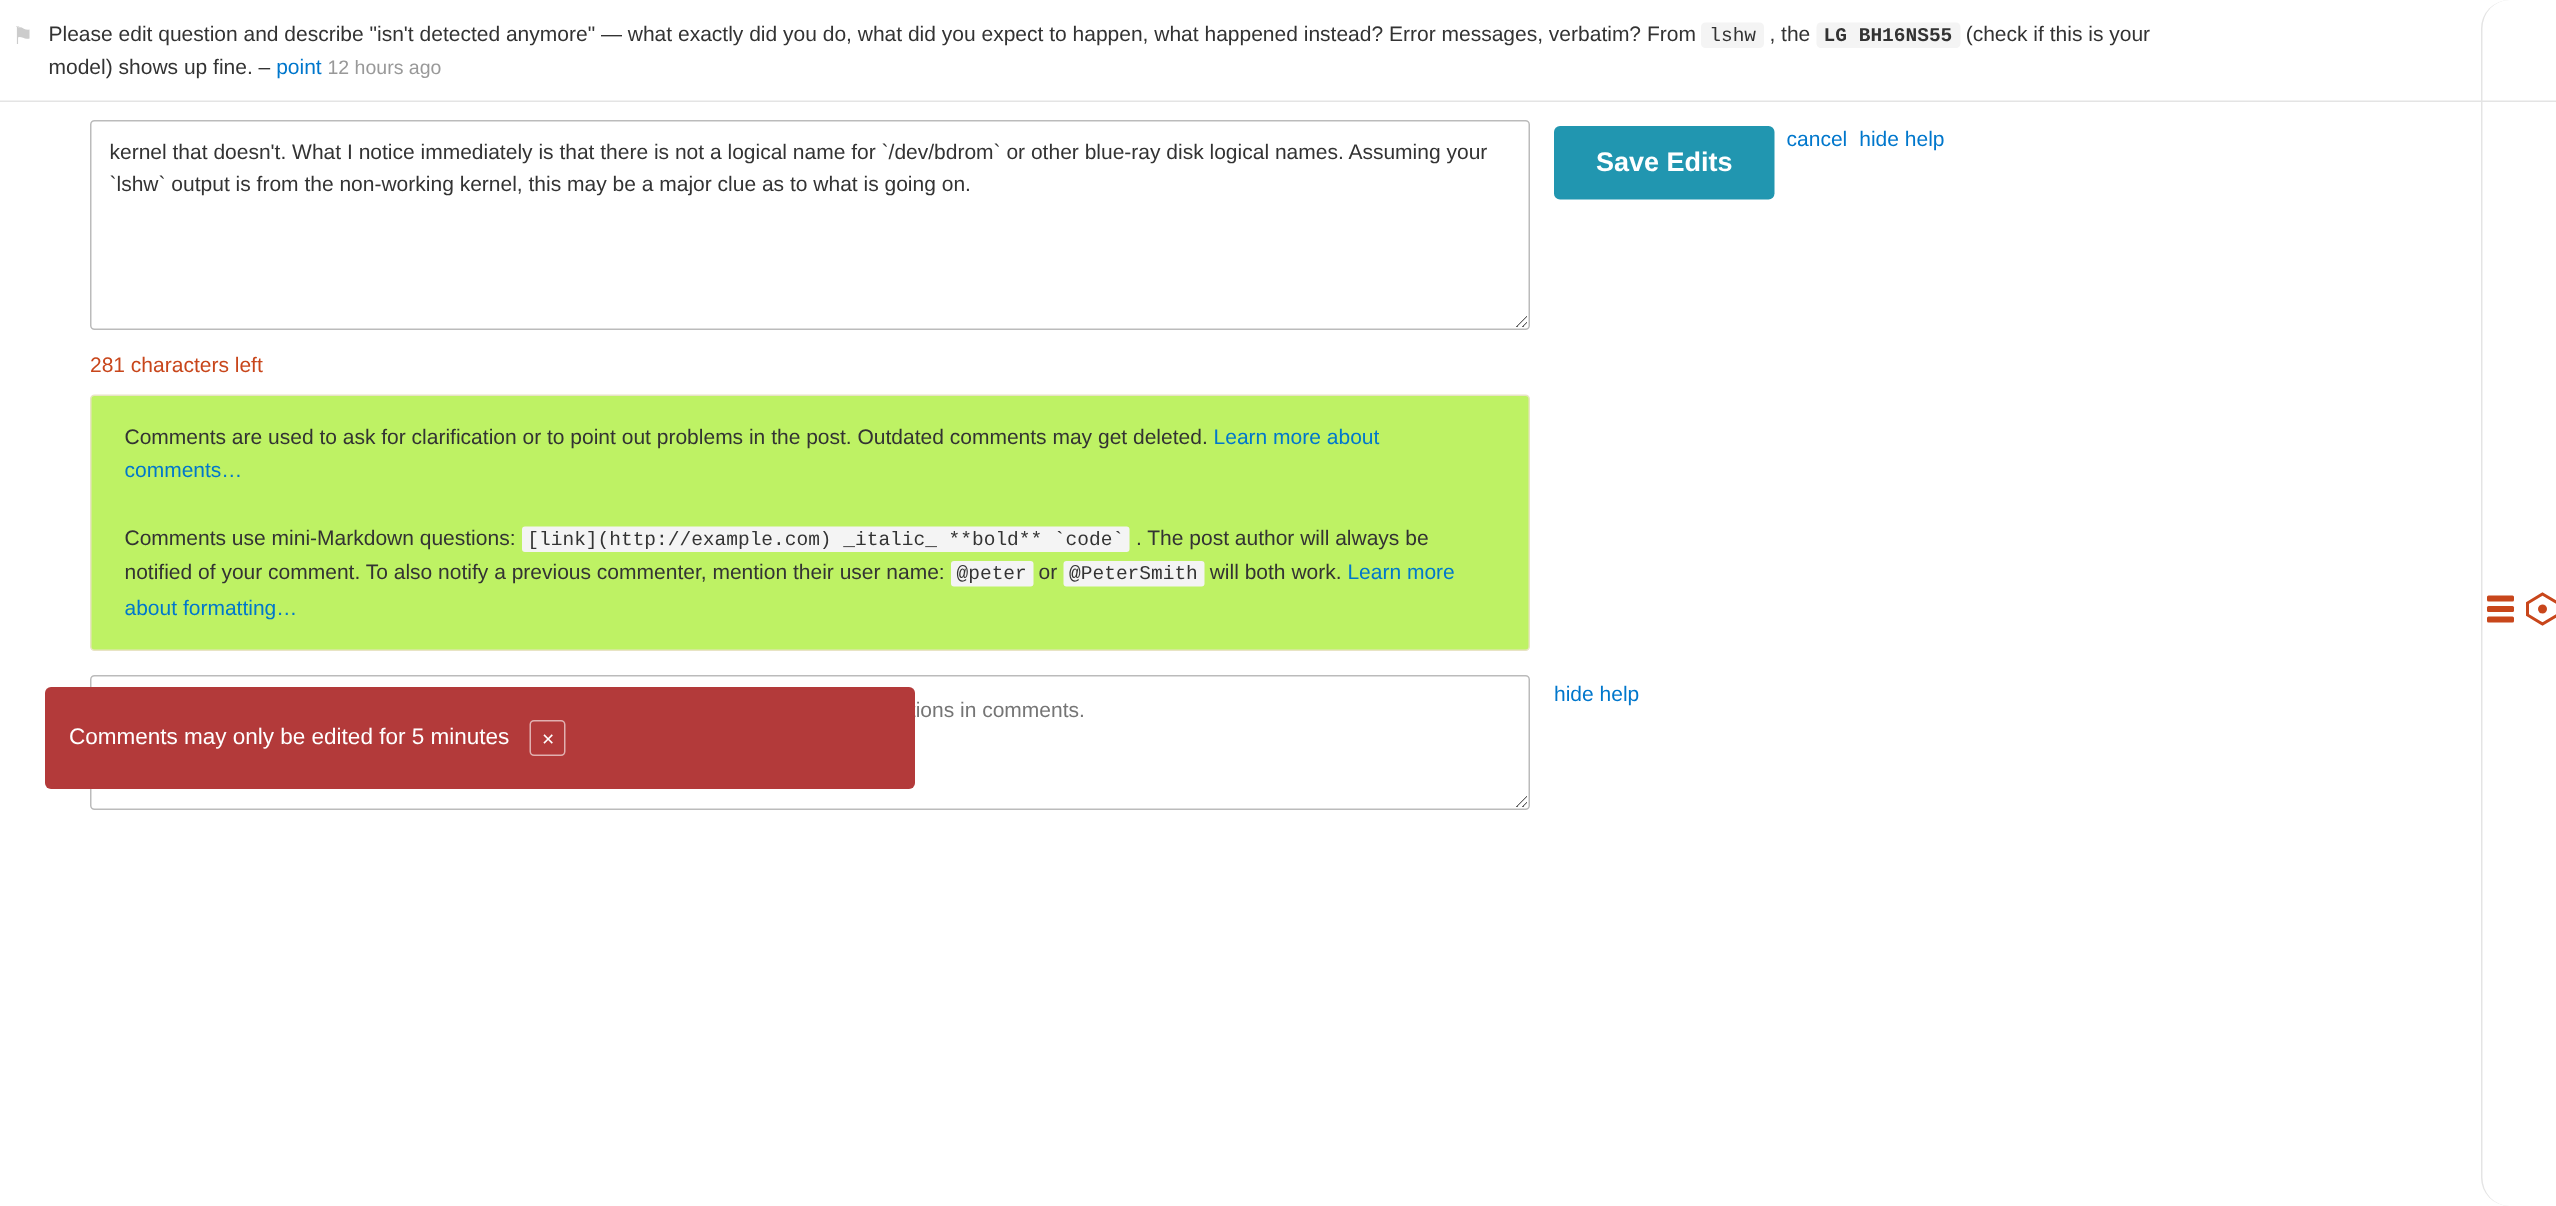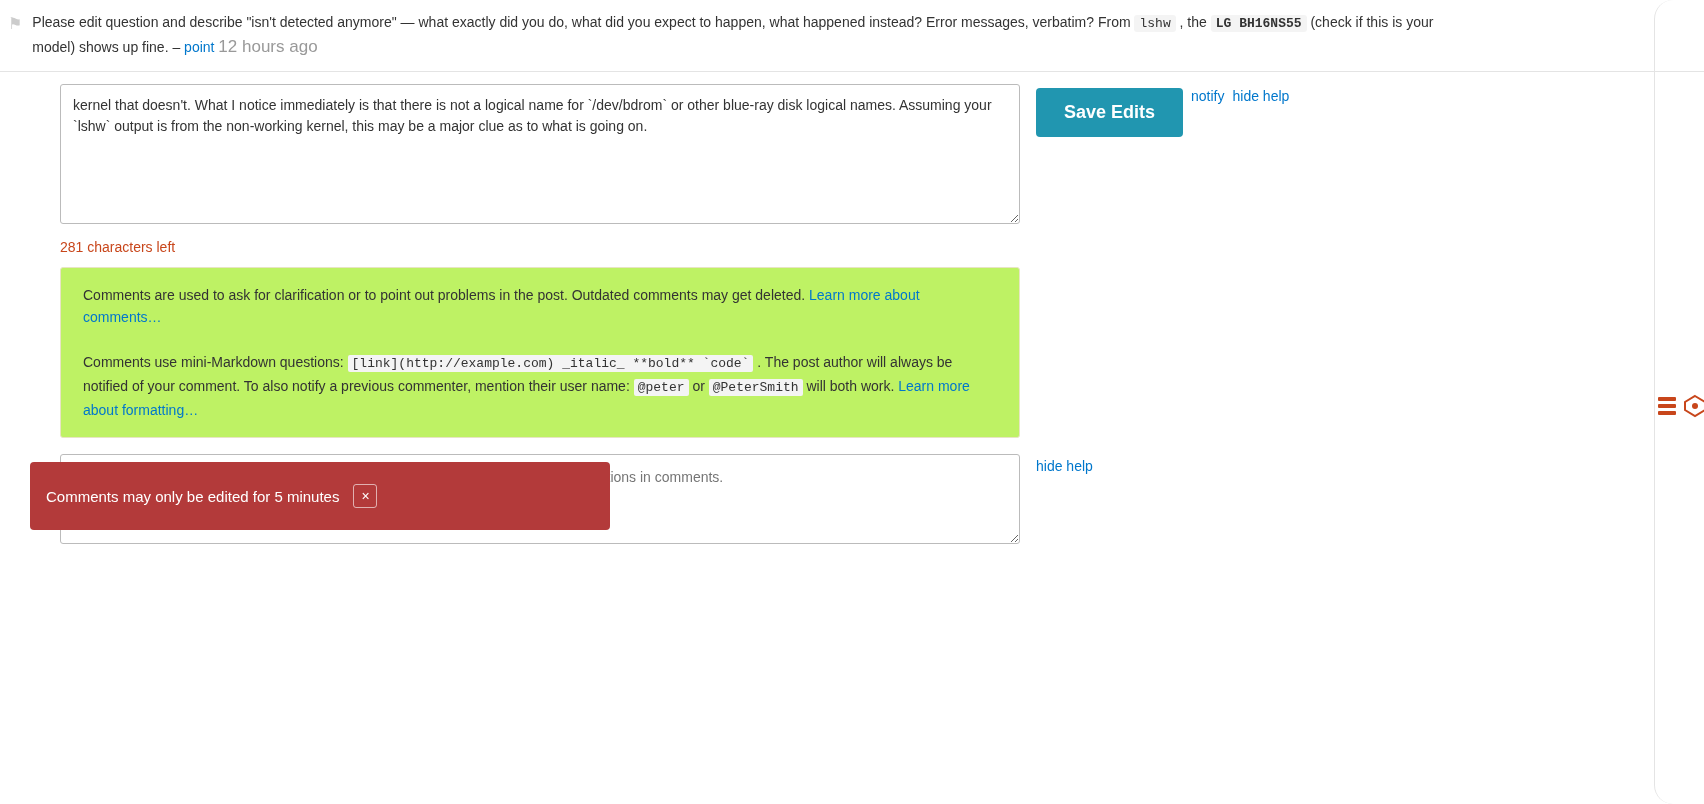--- a/index.html
+++ b/index.html
@@ -54,21 +54,21 @@
       border-radius: 3px;
       font-size: 13px;
       font-weight: bold;
     }
     .author-link {
       color: #0077cc;
       text-decoration: none;
     }
     .time-ago {
       color: #999;
-      font-size: 17px;
+      font-size: 13px;
     }
 
     
     .right-sidebar {
       position: absolute;
       right: 0;
       top: 0;
       width: 50px;
       height: 804px;
       display: flex;
@@ -311,21 +311,21 @@
   </div>
 
   <div class="main-content">
 
     <div class="edit-area-wrapper">
       <div class="textarea-wrapper">
         <textarea class="edit-textarea" style="">kernel that doesn't. What I notice immediately is that there is not a logical name for `/dev/bdrom` or other blue-ray disk logical names. Assuming your `lshw` output is from the non-working kernel, this may be a major clue as to what is going on.</textarea>
       </div>
       <div class="edit-sidebar-actions">
         <button class="btn-save-edits">Save Edits</button>
-        <a class="link-cancel">notify</a>
+        <a class="link-cancel">cancel</a>
         <a class="link-hide-help">hide help</a>
       </div>
     </div>
 
     <div class="chars-left">281 characters left</div>
 
     <div class="help-box">
       <p>
         <span>Comments are used to ask for clarification or to point out problems in the post. Outdated comments may get deleted.</span>
         <span> </span>

